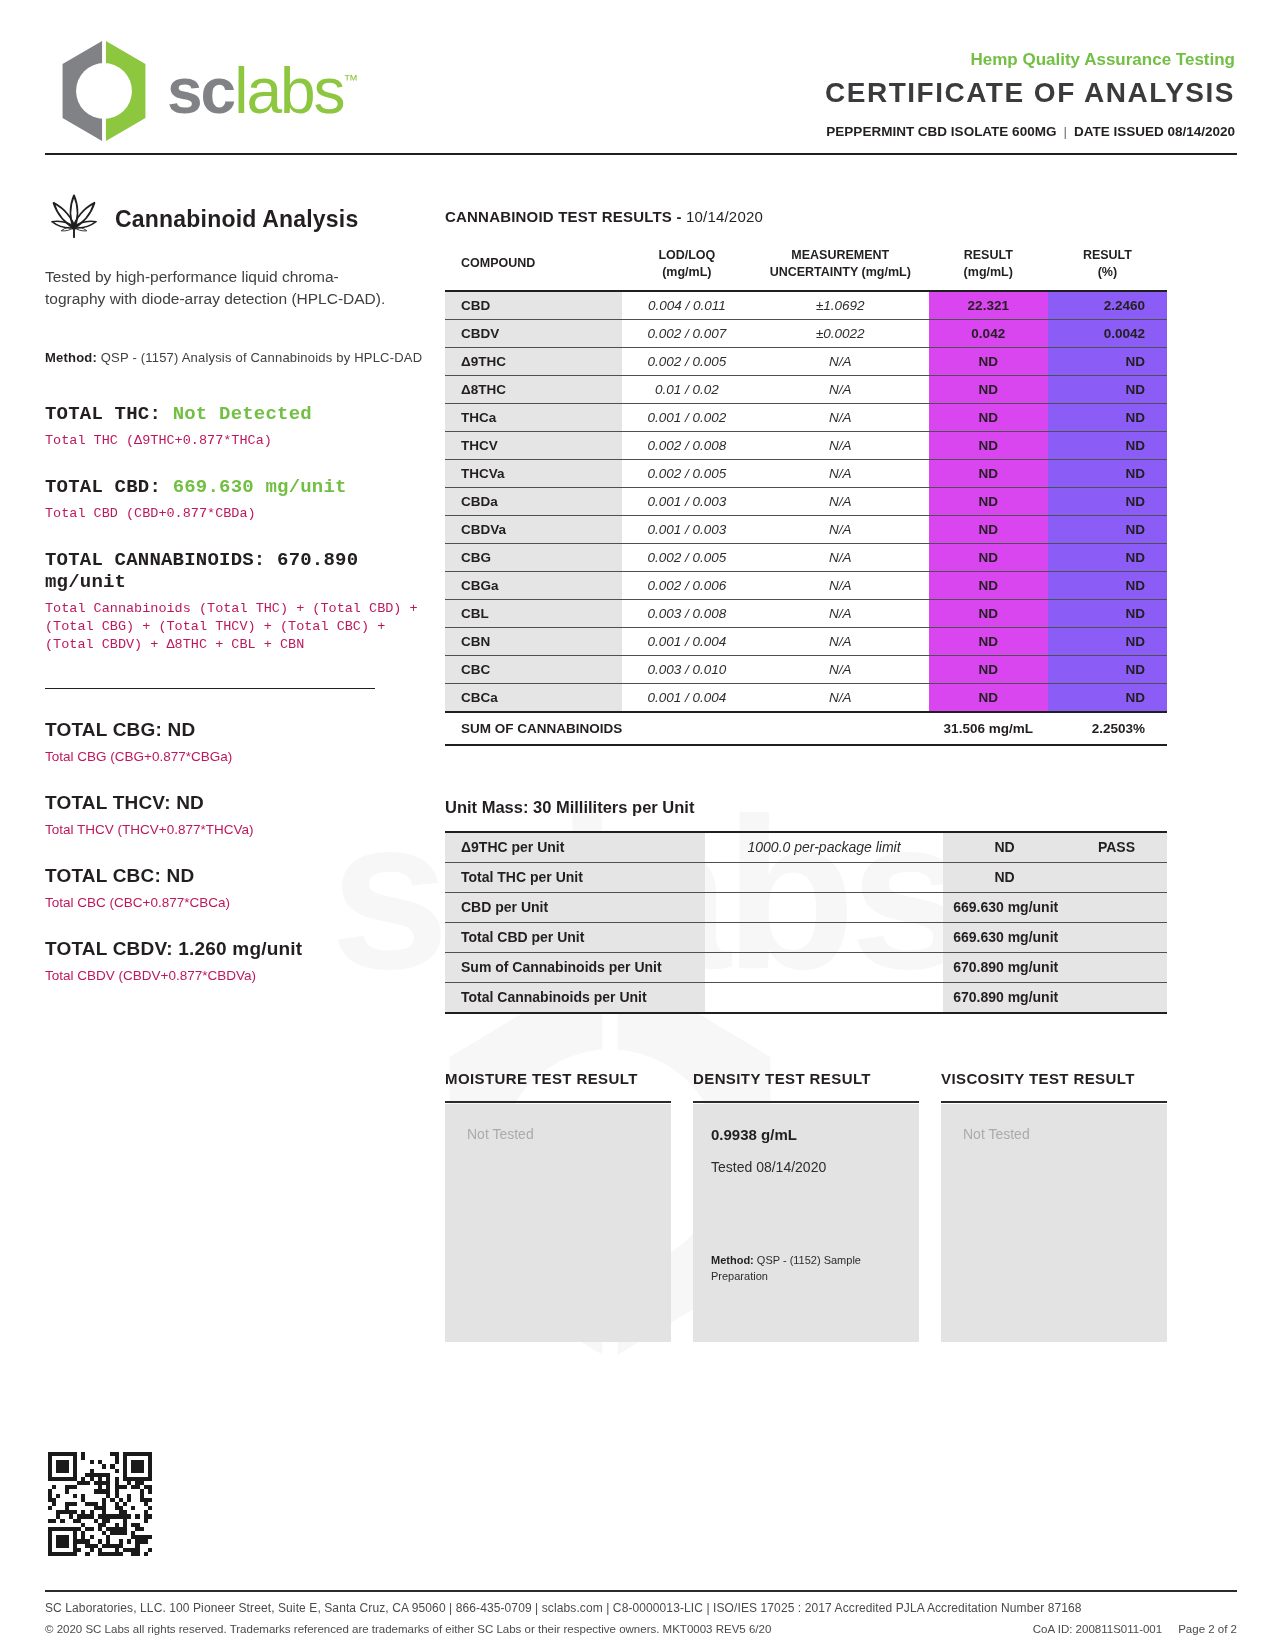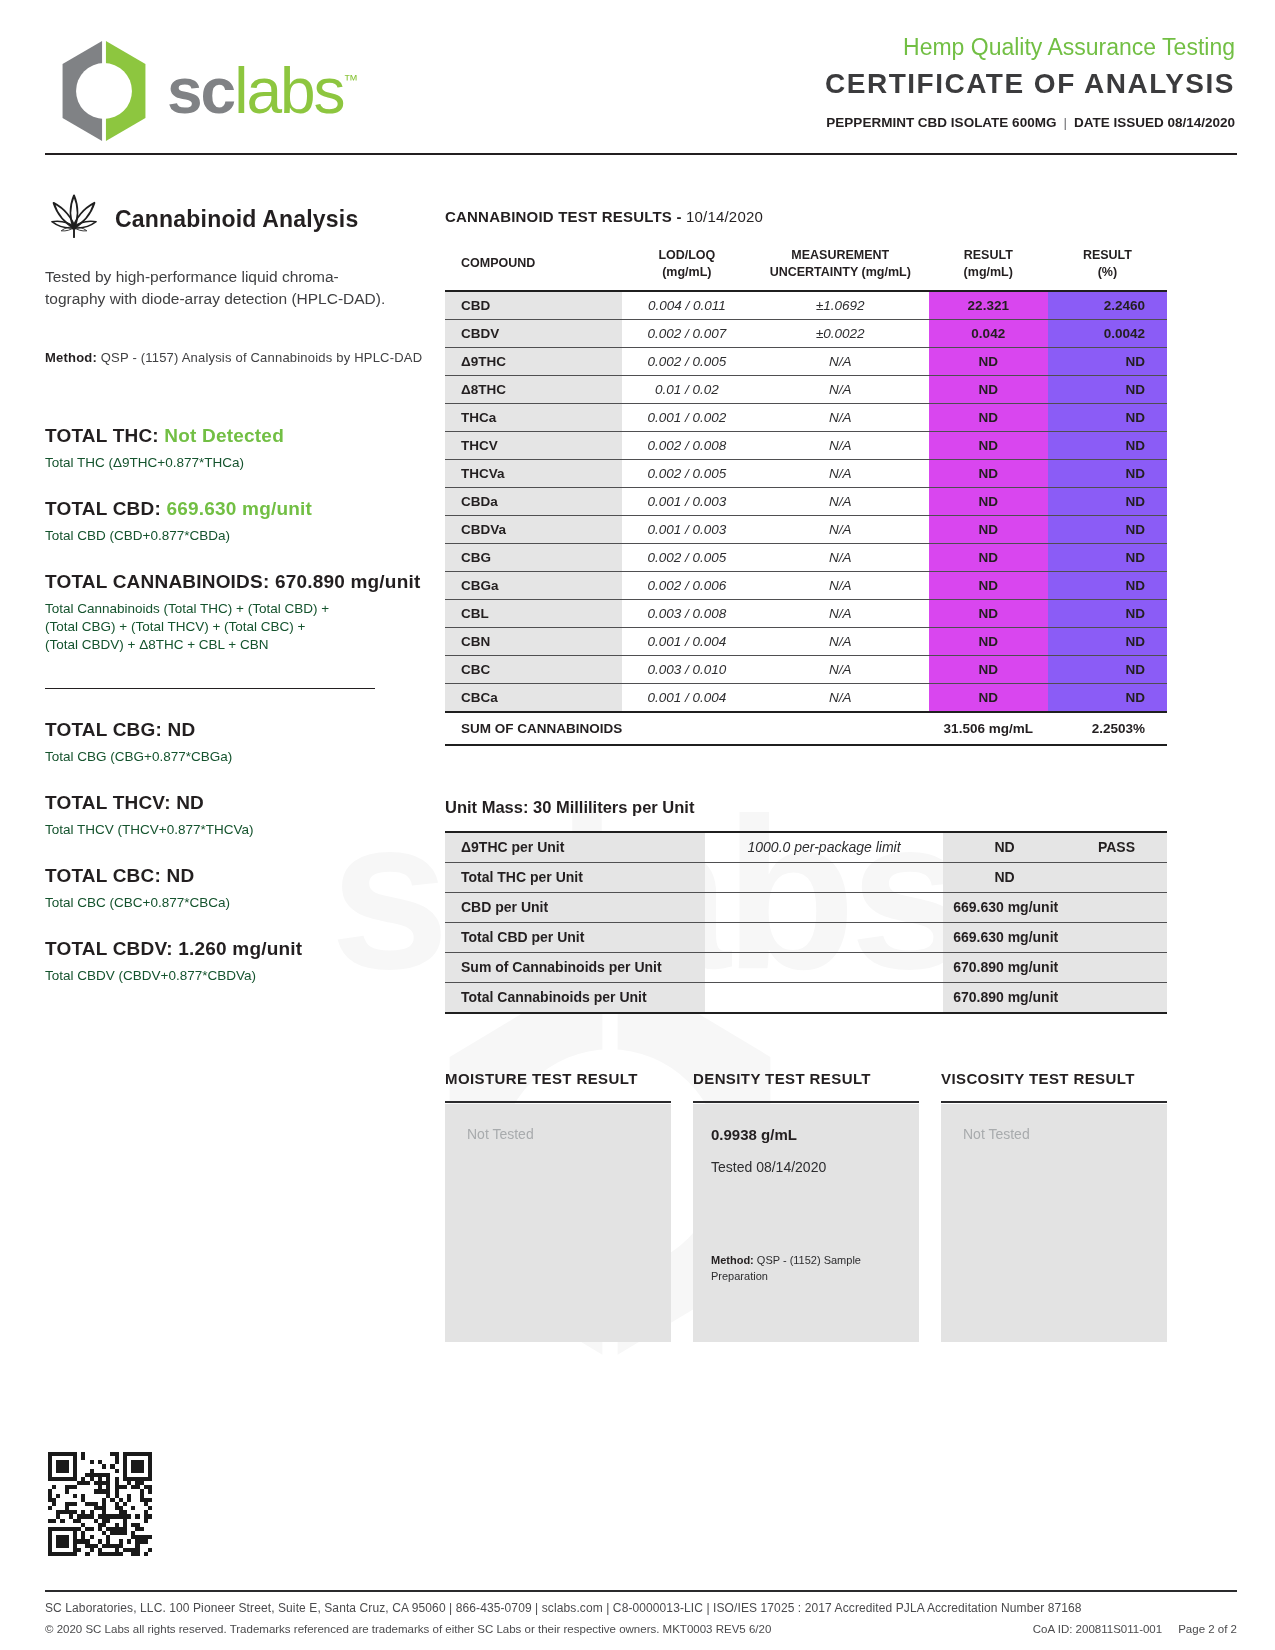--- a/index.html
+++ b/index.html
@@ -20,39 +20,39 @@
     color:rgba(35,31,32,0.035);
   }
   .wm-hex{position:absolute;left:320px;top:950px;}
   
   .logo-wrap{left:55px;top:38px;display:flex;align-items:center;}
   .brand-text{margin-left:14px;font-size:64px;letter-spacing:-2px;line-height:1;}
   .brand-sc{color:#808285;font-weight:bold;}
   .brand-labs{color:#8dc63f;font-weight:normal;}
   .brand-tm{color:#8dc63f;font-size:15px;vertical-align:28px;letter-spacing:0;}
   .head-right{right:40px;top:34px;text-align:right;}
-  .program{color:#72bf44;font-size:23px;font-weight:normal;margin-bottom:7px;}
+  .program{color:#72bf44;font-size:17px;font-weight:bold;margin-bottom:7px;margin-top:16px;}
   .coa-title{color:#3b3b3d;font-size:28px;font-weight:bold;letter-spacing:1.5px;margin-bottom:15px;}
   .coa-sub{font-size:13.5px;font-weight:bold;color:#231f20;}
   .coa-sub .pipe{padding:0 7px;font-weight:normal;color:#6d6e71;}
   .header-rule{left:45px;top:153px;width:1192px;height:2px;background:#231f20;}
   
   .left-col{left:45px;top:190px;width:400px;}
   .section-head{display:flex;align-items:center;gap:12px;}
   .section-title{font-size:23px;font-weight:bold;letter-spacing:0.2px;}
   .desc{margin-top:18px;font-size:15.5px;line-height:1.42;color:#404042;}
   .multiline{white-space:pre-line;}
   .method-line{margin-top:40px;font-size:13px;color:#404042;letter-spacing:0.2px;}
   .method-line b{color:#231f20;}
-  .totals-a{margin-top:60px;}
+  .totals-a{margin-top:38px;font-family:Liberation Mono, monospace;}
   .totals-b{margin-top:24px;}
   .total-block{margin-bottom:26px;}
   .total-head{font-size:19px;font-weight:bold;letter-spacing:0.2px;}
   .t-value.green{color:#72bf44;}
-  .t-formula{margin-top:7px;font-size:13.5px;line-height:1.33;color:#14532d;}
+  .t-formula{margin-top:7px;font-size:13.5px;line-height:1.33;color:#be185d;}
   .divider{width:330px;height:1px;background:#231f20;margin:34px 0 30px 0;}
   
   .right-col{left:445px;top:208px;width:722px;}
   .results-title{font-size:15px;letter-spacing:0.2px;}
   .results-title .rt-bold{font-weight:bold;}
   table.ctable{border-collapse:collapse;width:100%;margin-top:16px;}
   table.ctable th{
     font-size:12.5px;font-weight:bold;line-height:1.35;
     padding:6px 2px 9px 2px;vertical-align:middle;text-align:center;
     border-bottom:2px solid #1f1f1f;

